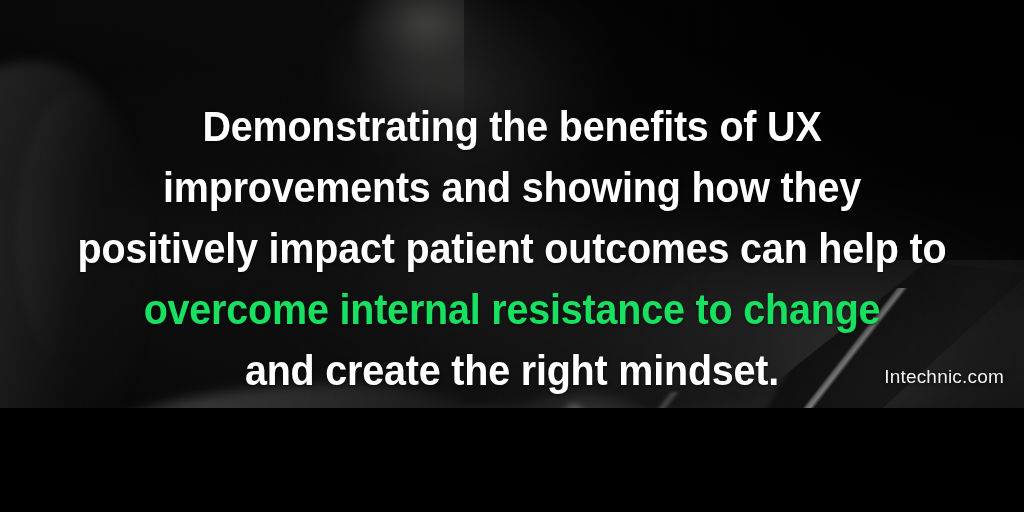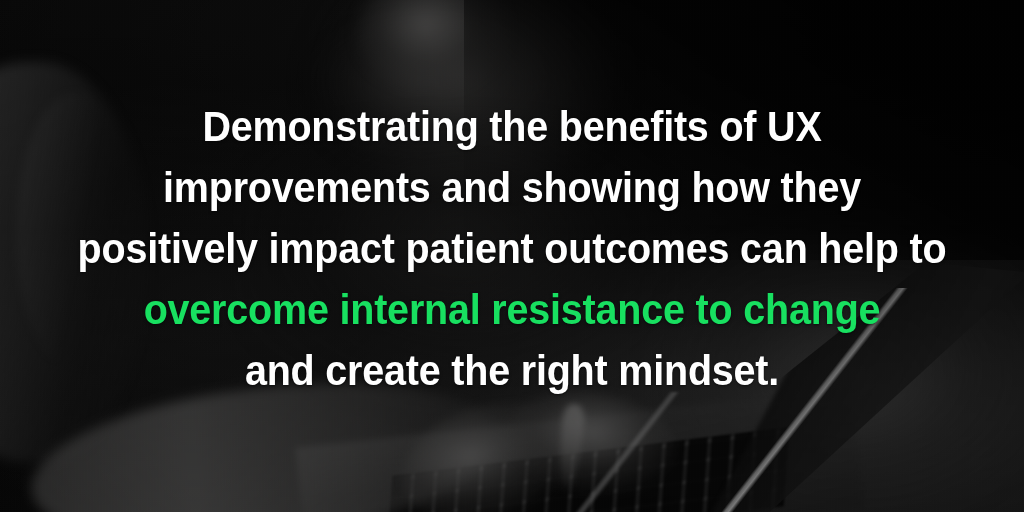--- a/index.html
+++ b/index.html
@@ -4,21 +4,21 @@
 <title>Intechnic UX Quote Card</title>
 <style>
   html, body {
     margin: 0;
     padding: 0;
     background: #000;
   }
   #stage {
     position: relative;
     width: 1024px;
-    height: 512px;
+    height: 408px;
     overflow: hidden;
     background: #050505;
     font-family: "Liberation Sans", sans-serif;
   }
 
   
   .bg-layer {
     position: absolute;
     inset: 0;
     pointer-events: none;
@@ -269,14 +269,15 @@
   <div class="bg-layer grain"></div>
 
   <div class="quote-block">
     <span class="quote-line" style="transform: scaleX(0.94);">Demonstrating the benefits of UX</span>
     <span class="quote-line" style="transform: scaleX(0.94);">improvements and showing how they</span>
     <span class="quote-line" style="transform: scaleX(0.94);">positively impact patient outcomes can help to</span>
     <span class="quote-line is-accent" style="color: rgb(24, 224, 96); transform: scaleX(0.94);">overcome internal resistance to change</span>
     <span class="quote-line" style="transform: scaleX(0.94);">and create the right mindset.</span>
   </div>
 
+  <div class="watermark">Intechnic.com</div>
 
 </div>
 
 </body></html>

